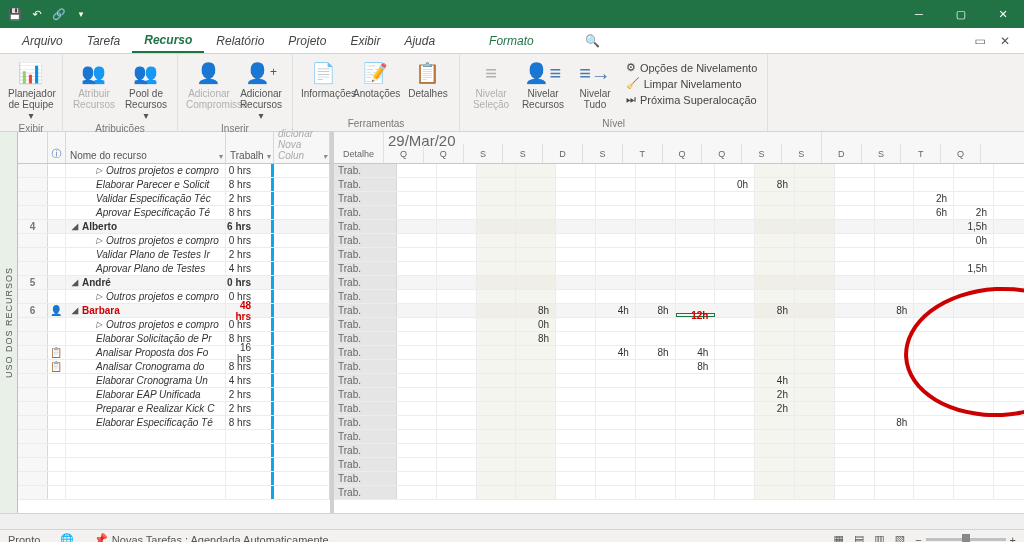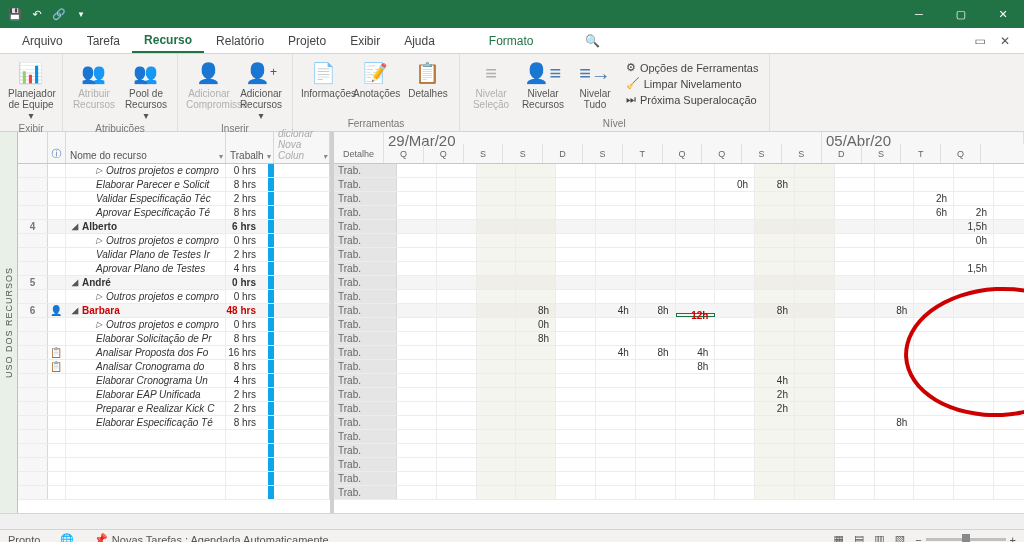--- a/index.html
+++ b/index.html
@@ -10,21 +10,21 @@
   .titlebar .qat { display: flex; gap: 0; padding: 0 4px; }
   .titlebar .qat span { width: 22px; height: 22px; display: flex; align-items: center; justify-content: center; cursor: pointer; }
   .titlebar .tabgroup { display: flex; height: 100%; align-items: stretch; margin-left: 30px; }
   .titlebar .ttab { padding: 0 14px; display: flex; align-items: center; }
   .titlebar .ttab.ctx { background: #1a5c38; }
   .titlebar .wincontrols { margin-left: auto; display: flex; }
   .titlebar .wincontrols span { width: 42px; height: 28px; display: flex; align-items: center; justify-content: center; cursor: pointer; }
   
   
   .ribbontabs { height: 26px; background: #fff; display: flex; align-items: center; border-bottom: 1px solid #d4d4d4; padding-left: 10px; font-size: 12px; }
-  .ribbontabs .rtab { padding: 8px 12px; height: 100%; display: flex; align-items: center; cursor: pointer; color: #444; }
+  .ribbontabs .rtab { padding: 8px 12px; height: 100%; display: flex; align-items: center; cursor: pointer; color: #444; font-style: italic; }
   .ribbontabs .rtab.active { border-bottom: 2px solid #217346; color: #217346; font-weight: 600; }
   .ribbontabs .rtab.ctx { color: #217346; margin-left: 30px; }
   .ribbontabs .tellme { margin-left: 40px; display: flex; align-items: center; color: #888; font-size: 12px; }
   .ribbontabs .tellme input { border: none; outline: none; font-size: 12px; width: 180px; margin-left: 6px; }
   .ribbontabs .right { margin-left: auto; display: flex; gap: 14px; padding-right: 14px; color: #555; }
   
   
   .ribbon { height: 78px; background: #f3f2f1; border-bottom: 1px solid #d4d4d4; display: flex; }
   .rgroup { border-right: 1px solid #e0e0e0; padding: 2px 6px 0 6px; display: flex; flex-direction: column; justify-content: space-between; }
   .rgroup .gitems { display: flex; gap: 2px; align-items: flex-start; }
@@ -42,21 +42,21 @@
   .lhead { height: 32px; display: flex; border-bottom: 1px solid #c8c8c8; background: #f7f7f7; }
   .lhead .hcell { border-right: 1px solid #d8d8d8; font-size: 10px; display: flex; align-items: flex-end; padding: 0 4px 2px 4px; color: #555; position: relative; }
   .lhead .hcell .dd { position: absolute; right: 2px; bottom: 2px; font-size: 8px; color: #888; }
   .lbody { flex: 1; overflow: hidden; }
   .lrow { height: 14px; display: flex; border-bottom: 1px solid #ececec; font-size: 10px; }
   .lrow.sum { background: #f5f5f5; font-weight: bold; }
   .lrow .c-idx { width: 30px; border-right: 1px solid #d8d8d8; text-align: center; background: #f7f7f7; color: #777; display: flex; align-items: center; justify-content: center; }
   .lrow .c-ind { width: 18px; border-right: 1px solid #ececec; display: flex; align-items: center; justify-content: center; }
   .lrow .c-name { flex: 1; border-right: 1px solid #ececec; padding-left: 4px; display: flex; align-items: center; font-style: italic; overflow: hidden; white-space: nowrap; }
   .lrow.sum .c-name { font-style: normal; }
-  .lrow .c-work { width: 48px; border-right: 6px solid #0ea5e9; text-align: right; padding-right: 12px; display: flex; align-items: center; justify-content: flex-end; }
+  .lrow .c-work { width: 48px; border-right: 3px solid #0ea5e9; text-align: right; padding-right: 20px; display: flex; align-items: center; justify-content: flex-end; }
   .lrow .c-add { width: 56px; border-right: 1px solid #d8d8d8; }
   .lrow .expand { display: inline-block; width: 8px; font-size: 8px; color: #555; margin-right: 2px; }
   .overalloc { color: #c00; }
   
   .splitter { width: 4px; background: #d0d0d0; cursor: col-resize; }
   
   .rightpane { flex: 1; display: flex; flex-direction: column; overflow: hidden; position: relative; }
   .rhead { height: 32px; display: flex; flex-direction: column; background: #f7f7f7; border-bottom: 1px solid #c8c8c8; }
   .rhead .week { height: 12px; display: flex; font-size: 15px; color: #666; }
   .rhead .week div { flex: 1; border-right: 1px solid #e0e0e0; padding-left: 4px; }
@@ -185,21 +185,21 @@
         <div class="ricon" style="color:#4a7cb0">👤≡</div>
         <div>Nivelar Recursos</div>
       </div>
       <div class="rbtn">
         <div class="ricon" style="color:#4a7cb0">≡→</div>
         <div>Nivelar Tudo</div>
       </div>
       <div style="display:flex;flex-direction:column;gap:1px;padding-top:4px">
         <div class="ropt">
             <span>⚙</span>
-            <span>Opções de Ferramentas</span>
+            <span>Opções de Nivelamento</span>
           </div>
         <div class="ropt">
             <span>🧹</span>
             <span>Limpar Nivelamento</span>
           </div>
         <div class="ropt">
             <span>⏭</span>
             <span>Próxima Superalocação</span>
           </div>
       </div>
@@ -402,21 +402,20 @@
       </div>
   </div>
 
   <div class="splitter"></div>
 
   <div class="rightpane">
     <div class="rhead">
       <div class="week">
         <div style="flex:0 0 50px"></div>
         <div style="flex:0 0 438px">29/Mar/20</div>
-        <div style="flex:1">05/Abr/20</div>
       </div>
       <div class="days" id="dayshdr">
           <div style="width: 50px;">Detalhe</div>
           <div>Q</div>
           <div>Q</div>
           <div>S</div>
           <div>S</div>
           <div>D</div>
           <div>S</div>
           <div>T</div>

